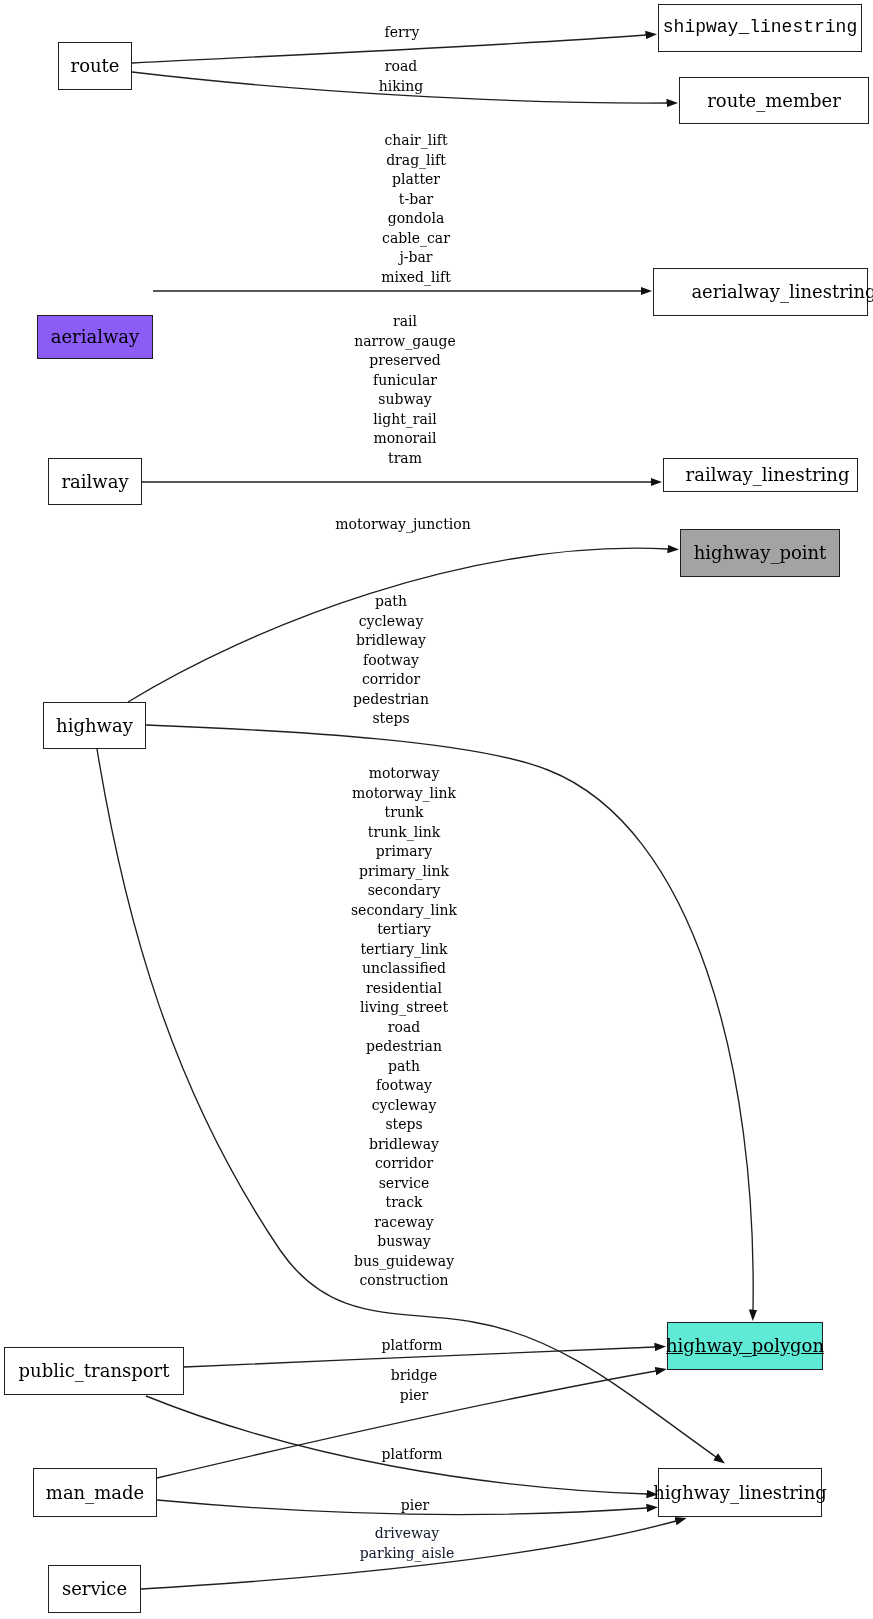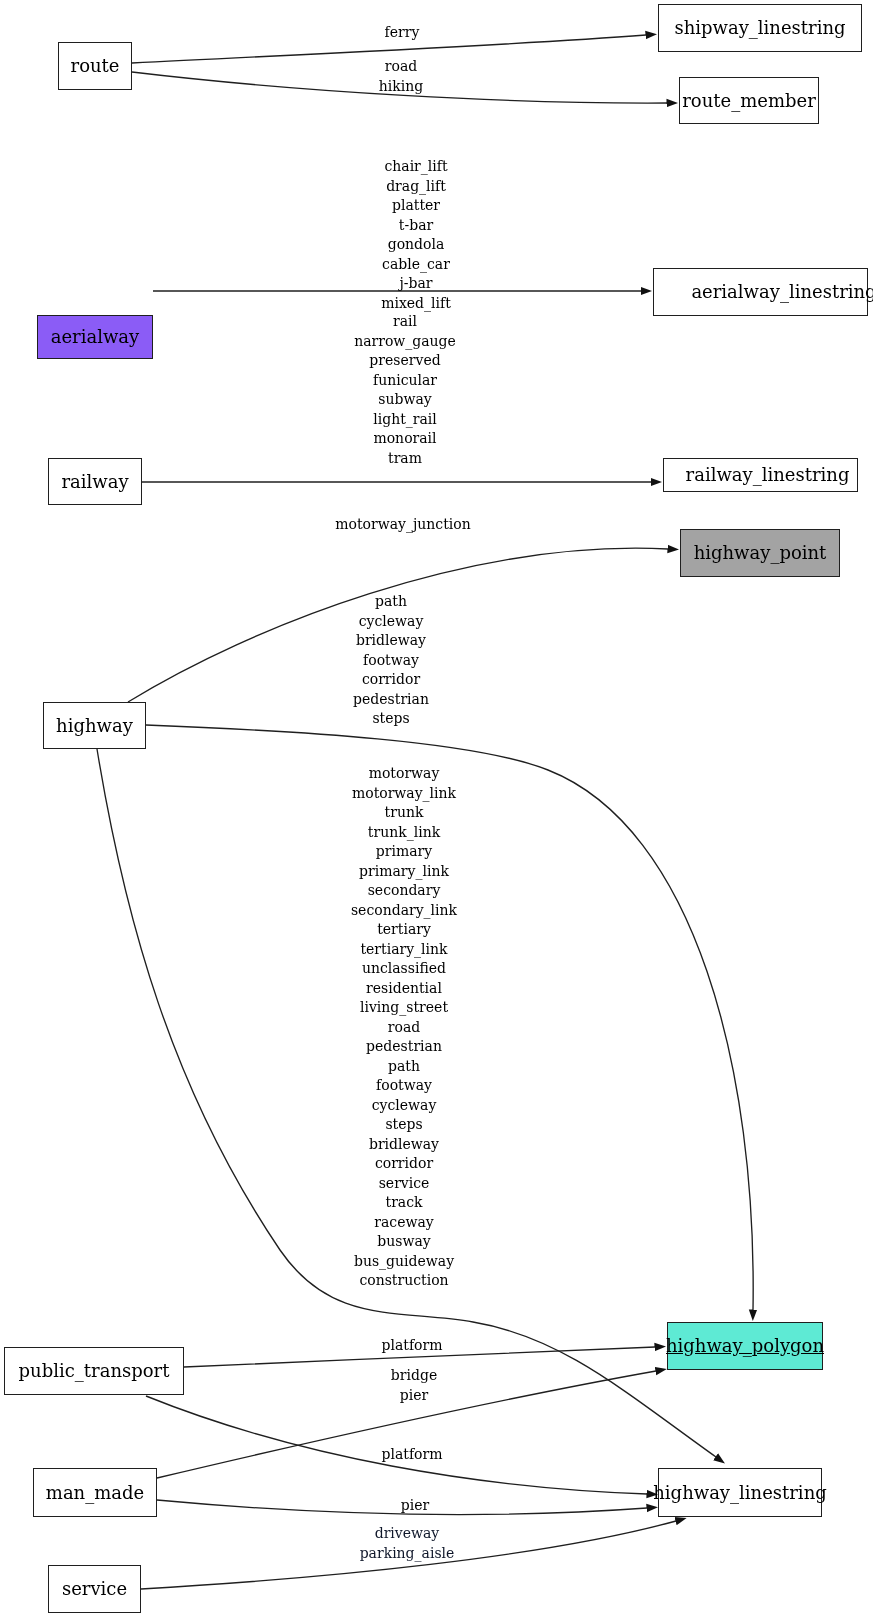--- a/index.html
+++ b/index.html
@@ -71,21 +71,21 @@
         <path class="edge" d="M146,1396 C300,1458 480,1488 647,1494" marker-end="url(#arrow)" stroke="#1f1f1f"></path>
         <path class="edge" d="M157,1478 C330,1437 515,1396 656,1371" marker-end="url(#arrow)" stroke="#1f1f1f"></path>
         <path class="edge" d="M157,1500 C330,1516 495,1519 647,1508" marker-end="url(#arrow)" stroke="#1f1f1f"></path>
         <path class="edge" d="M141,1589 C330,1578 545,1557 676,1521" marker-end="url(#arrow)" stroke="#1f1f1f"></path>
       </g>
   </svg>
   <div id="labels-layer">
       <div class="edge-label" style="left: 402px; top: 23px; color: rgb(0, 0, 0);">ferry</div>
       <div class="edge-label" style="left: 401px; top: 57px; color: rgb(0, 0, 0);">road
 hiking</div>
-      <div class="edge-label" style="left: 416px; top: 131px; color: rgb(0, 0, 0); margin-top: 26px;">chair_lift
+      <div class="edge-label" style="left: 416px; top: 131px; color: rgb(0, 0, 0);">chair_lift
 drag_lift
 platter
 t-bar
 gondola
 cable_car
 j-bar
 mixed_lift</div>
       <div class="edge-label" style="left: 405px; top: 312px; color: rgb(0, 0, 0);">rail
 narrow_gauge
 preserved
@@ -134,24 +134,24 @@
       <div class="edge-label" style="left: 414px; top: 1366px; color: rgb(0, 0, 0);">bridge
 pier</div>
       <div class="edge-label" style="left: 415px; top: 1496px; color: rgb(0, 0, 0);">pier</div>
       <div class="edge-label" style="left: 407px; top: 1524px; color: #0f172a;">driveway
 parking_aisle</div>
     </div>
   <div id="nodes-layer">
       <div class="node" style="left: 58px; top: 42px; width: 74px; height: 48px; border-color: rgb(31, 31, 31); background: rgb(255, 255, 255);">
         <span>route</span>
       </div>
-      <div class="node" style="left: 658px; top: 4px; width: 204px; height: 48px; border-color: rgb(31, 31, 31); background: rgb(255, 255, 255);">
+      <div class="node" style="left: 658px; top: 4px; width: 204px; height: 48px; border-color: rgb(31, 31, 31); background: rgb(255, 255, 255); font-family: Liberation Mono, monospace;">
         <span>shipway_linestring</span>
       </div>
-      <div class="node" style="left: 679px; top: 77px; width: 140px; height: 47px; border-color: rgb(31, 31, 31); background: rgb(255, 255, 255);">
+      <div class="node" style="left: 679px; top: 77px; width: 190px; height: 47px; border-color: rgb(31, 31, 31); background: rgb(255, 255, 255);">
         <span>route_member</span>
       </div>
       <div class="node" style="left: 37px; top: 267px; width: 116px; height: 44px; border-color: rgb(31, 31, 31); background: #8b5cf6; margin-top: 48px;">
         <span>aerialway</span>
       </div>
       <div class="node" style="left: 653px; top: 268px; width: 215px; height: 48px; border-color: rgb(31, 31, 31); background: rgb(255, 255, 255); padding-left: 47px;">
         <span>aerialway_linestring</span>
       </div>
       <div class="node" style="left: 48px; top: 458px; width: 94px; height: 47px; border-color: rgb(31, 31, 31); background: rgb(255, 255, 255);">
         <span>railway</span>

